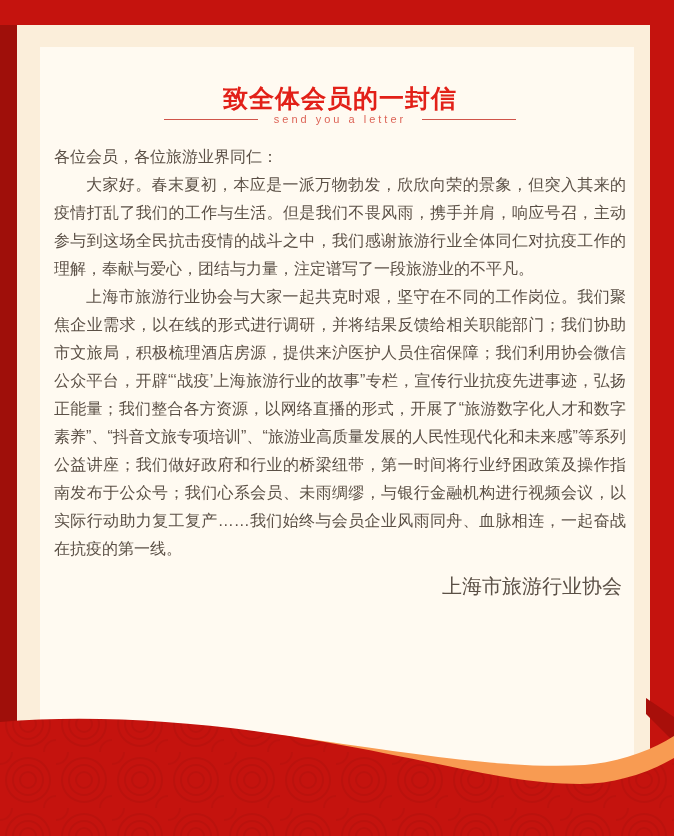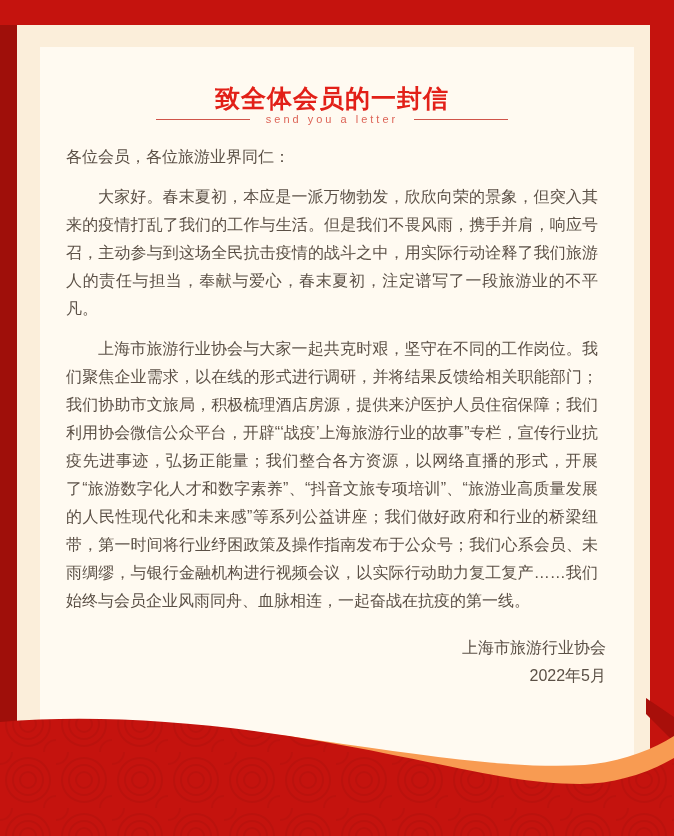--- a/index.html
+++ b/index.html
@@ -18,21 +18,21 @@
     background:#9f0f0a;
   }
   
   .card{
     position:absolute;left:17px;top:25px;width:633px;height:745px;
     background:#fbeeda;
   }
   .panel{
     position:absolute;left:23px;right:16px;top:22px;bottom:0;
     background:#fffaf1;
-    padding:36px 24px 0 14px;
+    padding:36px 8px 0 14px;
     box-sizing:border-box;
   }
   .title{
     margin:0;text-align:center;
     font-size:25px;line-height:30px;font-weight:bold;
     color:#e22018;letter-spacing:1px;
   }
   .subtitle-row{
     display:flex;align-items:center;justify-content:center;
     gap:16px;
@@ -42,26 +42,26 @@
   }
   .subtitle-text{
     font-size:11px;letter-spacing:3px;color:#dd6457;
     white-space:nowrap;
   }
   .letter-body{
     margin-top:18px;
     font-size:16px;line-height:28px;color:#5b5046;
     text-align:justify;
   }
-  .letter-body p{margin:12px;}
+  .letter-body p{margin:0;}
   .para{text-indent:2em;}
   .signature{
-    margin-top:19px;
+    margin-top:9px;
     text-align:right;
-    font-size:16px;line-height:28px;color:#5b5046;
+    font-size:20px;line-height:28px;color:#5b5046;
     padding-right:4px;
   }
   
   .wave{
     position:absolute;left:0;bottom:0;width:674px;height:140px;
     display:block;
   }
 </style>
 </head>
 <body>
@@ -76,27 +76,26 @@
       <h1 class="title">致全体会员的一封信</h1>
 
       <div class="subtitle-row">
         <span class="subtitle-line"></span>
         <span class="subtitle-text">send you a letter</span>
         <span class="subtitle-line"></span>
       </div>
 
       <div class="letter-body">
         <p class="salutation">各位会员，各位旅游业界同仁：</p>
-        <p class="para">大家好。春末夏初，本应是一派万物勃发，欣欣向荣的景象，但突入其来的疫情打乱了我们的工作与生活。但是我们不畏风雨，携手并肩，响应号召，主动参与到这场全民抗击疫情的战斗之中，用实际行动诠释了我们旅游人的责任与担当，奉献与爱心，春末夏初，注定谱写了一段旅游业的不平凡。</p>
+        <p class="para">大家好。春末夏初，本应是一派万物勃发，欣欣向荣的景象，但突入其来的疫情打乱了我们的工作与生活。但是我们不畏风雨，携手并肩，响应号召，主动参与到这场全民抗击疫情的战斗之中，我们感谢旅游行业全体同仁对抗疫工作的理解，奉献与爱心，团结与力量，注定谱写了一段旅游业的不平凡。</p>
         <p class="para">上海市旅游行业协会与大家一起共克时艰，坚守在不同的工作岗位。我们聚焦企业需求，以在线的形式进行调研，并将结果反馈给相关职能部门；我们协助市文旅局，积极梳理酒店房源，提供来沪医护人员住宿保障；我们利用协会微信公众平台，开辟“‘战疫’上海旅游行业的故事”专栏，宣传行业抗疫先进事迹，弘扬正能量；我们整合各方资源，以网络直播的形式，开展了“旅游数字化人才和数字素养”、“抖音文旅专项培训”、“旅游业高质量发展的人民性现代化和未来感”等系列公益讲座；我们做好政府和行业的桥梁纽带，第一时间将行业纾困政策及操作指南发布于公众号；我们心系会员、未雨绸缪，与银行金融机构进行视频会议，以实际行动助力复工复产……我们始终与会员企业风雨同舟、血脉相连，一起奋战在抗疫的第一线。</p>
       </div>
 
       <div class="signature">
         <div>上海市旅游行业协会</div>
-        <div>2022年5月</div>
       </div>
 
     </div>
   </div>
 
   <svg class="wave" viewBox="0 0 674 140" xmlns="http://www.w3.org/2000/svg" aria-hidden="true">
     <defs>
       <pattern id="swirl" width="56" height="56" patternUnits="userSpaceOnUse">
         <circle cx="28" cy="28" r="22" fill="none" stroke="rgba(0,0,0,0.05)" stroke-width="2"></circle>
         <circle cx="28" cy="28" r="15" fill="none" stroke="rgba(0,0,0,0.05)" stroke-width="2"></circle>

